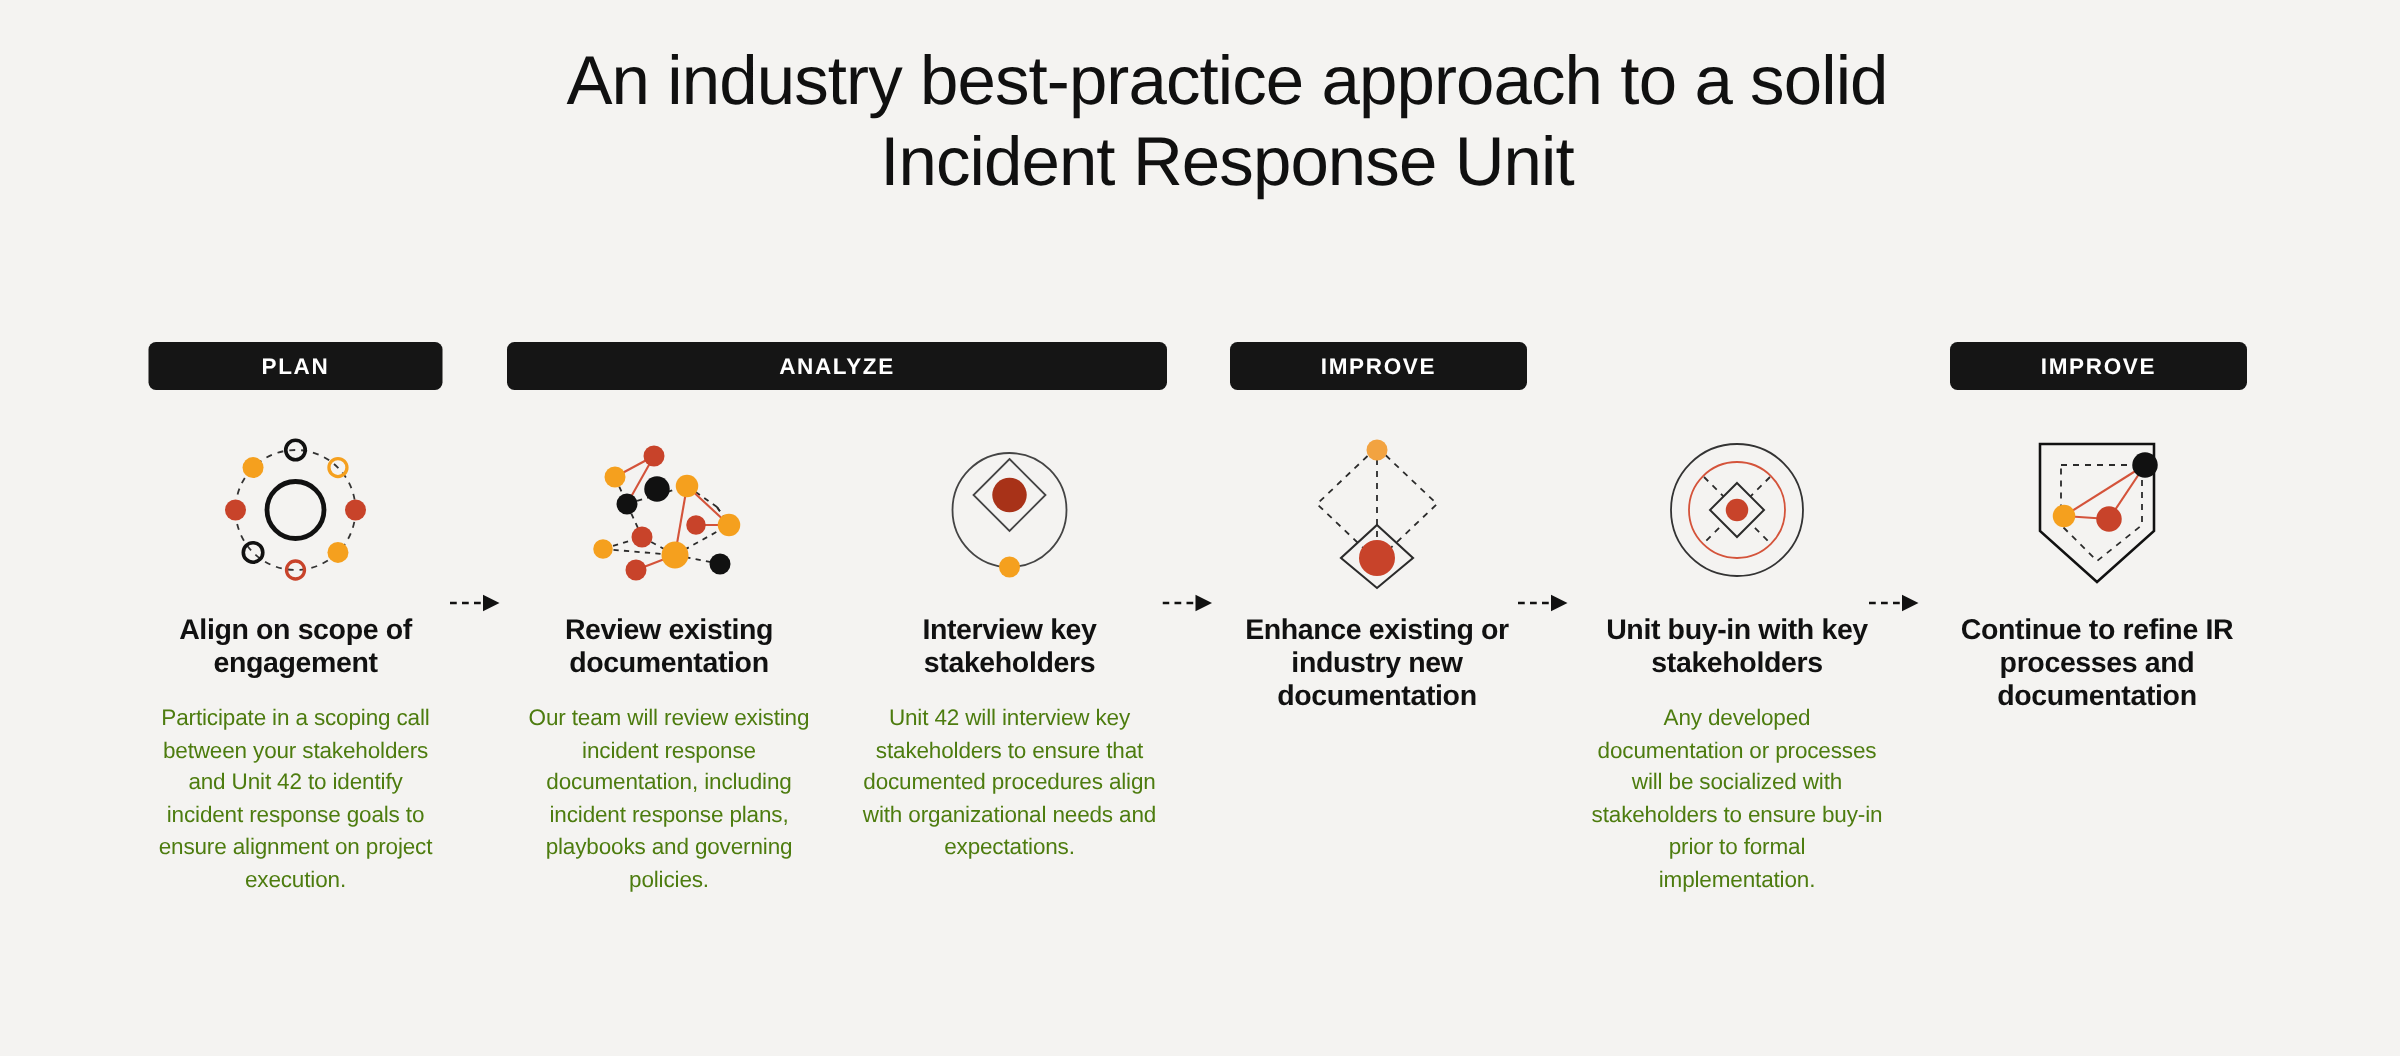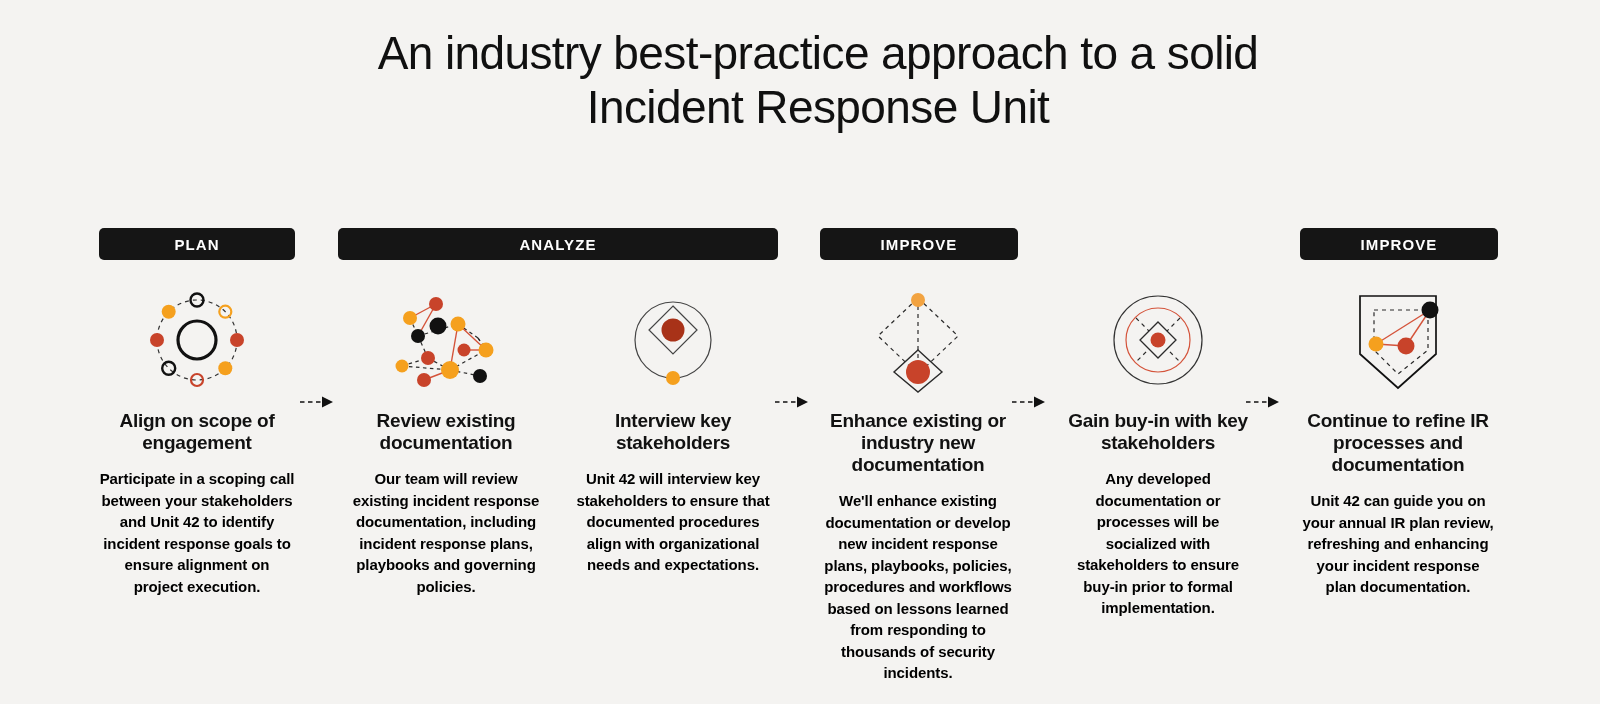--- a/index.html
+++ b/index.html
@@ -97,22 +97,22 @@
     font-size: 19px;
     line-height: 22px;
     font-weight: 700;
     letter-spacing: -0.25px;
     color: #111111;
   }
   .col-body {
     margin-top: 14px;
     font-size: 15px;
     line-height: 21.5px;
-    font-weight: 700;
-    color: #000000;
+    font-weight: 400;
+    color: #4d7c0f;
     letter-spacing: -0.1px;
   }
 
   
   .arrow {
     position: absolute;
     top: 395px;
     width: 34px;
     height: 14px;
   }
@@ -252,53 +252,51 @@
       <div class="icon-wrap">
         <svg width="104" height="104" viewBox="0 0 104 104">
           <polygon points="52,10 92,48 52,86 12,48" fill="none" stroke="#2b2b2b" stroke-width="1.2" stroke-dasharray="4 4"></polygon>
           <line x1="52" y1="10" x2="52" y2="86" stroke="#2b2b2b" stroke-width="1.2" stroke-dasharray="4 4"></line>
           <polygon points="52,62 76,84 52,104 28,84" fill="none" stroke="#2b2b2b" stroke-width="1.4"></polygon>
           <circle cx="52" cy="12" r="7" fill="#f2a341"></circle>
           <circle cx="52" cy="84" r="12" fill="#c8432a"></circle>
         </svg>
       </div>
       <div class="col-heading">Enhance existing or industry new documentation</div>
-      <div class="col-body">We'll enhance existing documentation or develop new incident response plans, playbooks, policies, procedures and workflows based on lessons learned from responding to thousands of security incidents.</div>
     </div>
 
     <div class="col col-4">
       <div class="icon-wrap">
         <svg width="104" height="104" viewBox="0 0 104 104">
           <circle cx="52" cy="52" r="44" fill="none" stroke="#333333" stroke-width="1.2"></circle>
           <circle cx="52" cy="52" r="32" fill="none" stroke="#d4533a" stroke-width="1.2"></circle>
           <g stroke="#2b2b2b" stroke-width="1.2" stroke-dasharray="4 4">
             <line x1="30" y1="30" x2="74" y2="74"></line>
             <line x1="74" y1="30" x2="30" y2="74"></line>
           </g>
           <polygon points="52,34 70,52 52,70 34,52" fill="#f4f3f1" stroke="#2b2b2b" stroke-width="1.3"></polygon>
           <circle cx="52" cy="52" r="7.5" fill="#c8432a"></circle>
         </svg>
       </div>
-      <div class="col-heading">Gain buy-in with key stakeholders</div>
+      <div class="col-heading">Unit buy-in with key stakeholders</div>
       <div class="col-body">Any developed documentation or processes will be socialized with stakeholders to ensure buy-in prior to formal implementation.</div>
     </div>
 
     <div class="col col-5">
       <div class="icon-wrap">
         <svg width="104" height="104" viewBox="0 0 104 104">
           <polygon points="14,8 90,8 90,66 52,100 14,66" fill="none" stroke="#111111" stroke-width="1.7"></polygon>
           <polygon points="28,22 82,22 82,62 52,86 28,62" fill="none" stroke="#2b2b2b" stroke-width="1.2" stroke-dasharray="4 4"></polygon>
           <g stroke="#d4533a" stroke-width="1.4" fill="none">
             <path d="M84 22 L30 56"></path>
             <path d="M84 22 L60 58"></path>
             <path d="M30 56 L60 58"></path>
           </g>
           <circle cx="84" cy="22" r="8.5" fill="#111111"></circle>
           <circle cx="30" cy="56" r="7.5" fill="#f5a01e"></circle>
           <circle cx="60" cy="58" r="8.5" fill="#c8432a"></circle>
         </svg>
       </div>
       <div class="col-heading">Continue to refine IR processes and documentation</div>
-      <div class="col-body">Unit 42 can guide you on your annual IR plan review, refreshing and enhancing your incident response plan documentation.</div>
     </div>
 
   </div>
 </div>
 
 </body></html>

